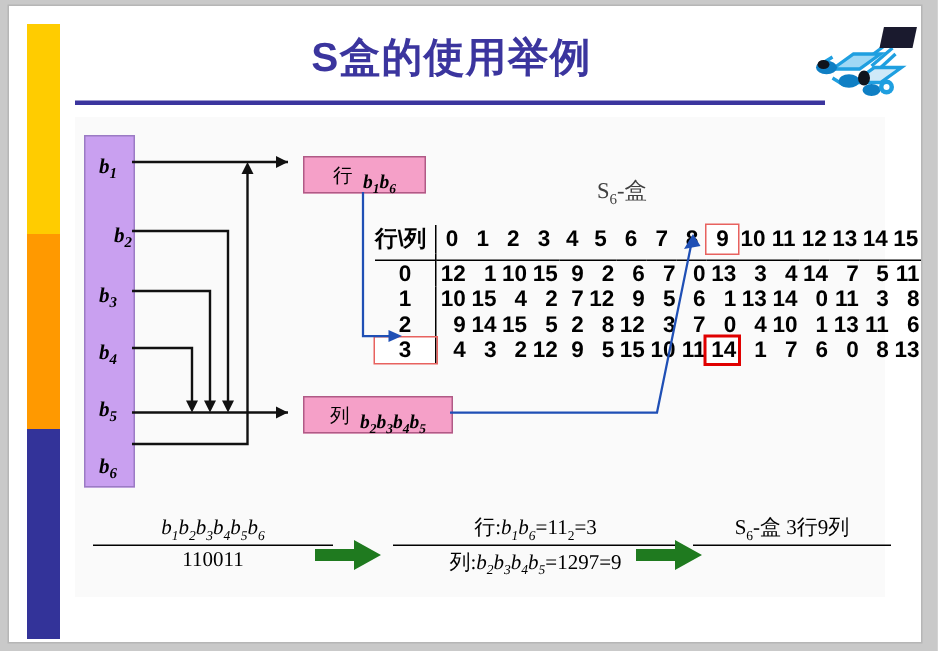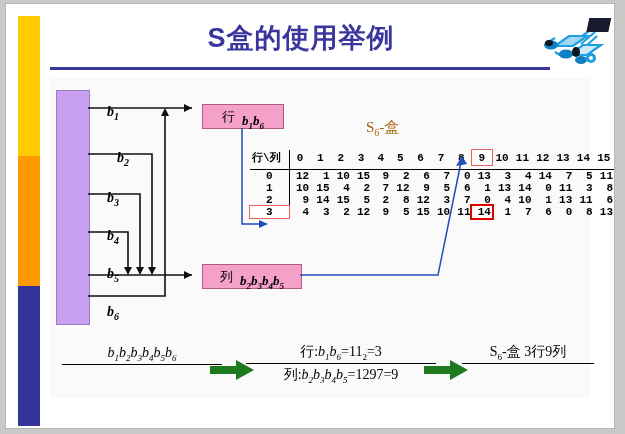--- a/index.html
+++ b/index.html
@@ -19,33 +19,33 @@
          color:#3b359e;letter-spacing:1px;white-space:nowrap;}
   .title-rule{position:absolute;left:44px;top:63px;width:500px;height:3px;background:#3b359e;}
   
   .clipart{position:absolute;left:527px;top:6px;width:86px;height:56px;}
   
   .panel{position:absolute;left:44px;top:74px;width:540px;height:320px;background:#fafafa;}
   
   .bitbar{position:absolute;left:50px;top:86px;width:32px;height:233px;
           background:#c9a0f0;border:1px solid #9b7bc4;}
   .bitlbl{position:absolute;width:30px;text-align:center;font-style:italic;font-weight:bold;
-          font-size:14px;color:#000;font-family:"Liberation Serif",serif;padding-left:41px;}
+          font-size:14px;color:#000;font-family:"Liberation Serif",serif;}
   .bitlbl sub{font-size:10px;font-style:italic;}
   
   .pinkbox{position:absolute;background:#f5a0c8;border:1.6px solid #b05a86;
            font-family:"Liberation Serif",serif;font-size:13px;color:#000;
            display:flex;align-items:center;justify-content:center;white-space:nowrap;}
   .pinkbox i{font-style:italic;font-weight:bold;margin-top:10px;}
   .pinkbox sub{font-size:9px;}
   
-  .sbox-title{position:absolute;left:360px;top:114px;font-size:15px;color:#a16207;white-space:nowrap;}
+  .sbox-title{position:absolute;left:392px;top:114px;font-size:15px;color:#404040;white-space:nowrap;}
   .sbox-title sub{font-size:10px;}
-  .tbl{position:absolute;left:244px;top:146px;font-family:Liberation Mono, monospace;
-       font-size:11px;font-weight:bold;color:#000;}
+  .tbl{position:absolute;left:244px;top:146px;font-family:Liberation Sans, sans-serif;
+       font-size:15px;font-weight:bold;color:#000;}
   .tbl table{border-collapse:collapse;}
   .tbl td,.tbl th{padding:0;text-align:right;font-weight:bold;}
   .hdrlbl{text-align:center !important;padding-right:6px !important;white-space:nowrap;}
   .vsep{border-right:1.6px solid #000;}
   .hsep td{border-bottom:1.6px solid #000;}
   .rowlbl{width:34px;text-align:center !important;}
   .cel{width:21px;padding:0 1px 0 0 !important;}
   .hcel{width:21px;text-align:center !important;padding:0 !important;}
   .mark-pink{outline:1.4px solid #e8625f;background:#fff;}
   .mark-red{outline:2px solid #e00000;background:#fff;}
@@ -274,27 +274,28 @@
       </g>
     </svg>
 
     <div class="frow">
 
       <div class="frac" style="left:56px;top:6px;width:160px;">
         <div class="num">
           <i><span>b</span><sub>1</sub><span>b</span><sub>2</sub><span>b</span><sub>3</sub><span>b</span><sub>4</sub><span>b</span><sub>5</sub><span>b</span><sub>6</sub></i>
         </div>
         <div class="bar"></div>
+        <div class="den">110011</div>
       </div>
 
       <svg class="garrow" style="left:204px;top:21px;" viewBox="0 0 44 20">
         <polygon points="0,6 26,6 26,0 44,10 26,20 26,14 0,14" fill="#1f7a1f"></polygon>
       </svg>
 
-      <div class="frac" style="left:240px;top:4px;width:190px;">
+      <div class="frac" style="left:256px;top:4px;width:190px;">
         <div class="num">
           <span>行:</span><i><span>b</span><sub>1</sub><span>b</span><sub>6</sub></i><span>=11</span><sub>2</sub><span>=3</span>
         </div>
         <div class="bar"></div>
         <div class="den">
           <span>列:</span><i><span>b</span><sub>2</sub><span>b</span><sub>3</sub><span>b</span><sub>4</sub><span>b</span><sub>5</sub></i><span>=1297=9</span>
         </div>
       </div>
 
       <svg class="garrow" style="left:418px;top:21px;" viewBox="0 0 44 20">

